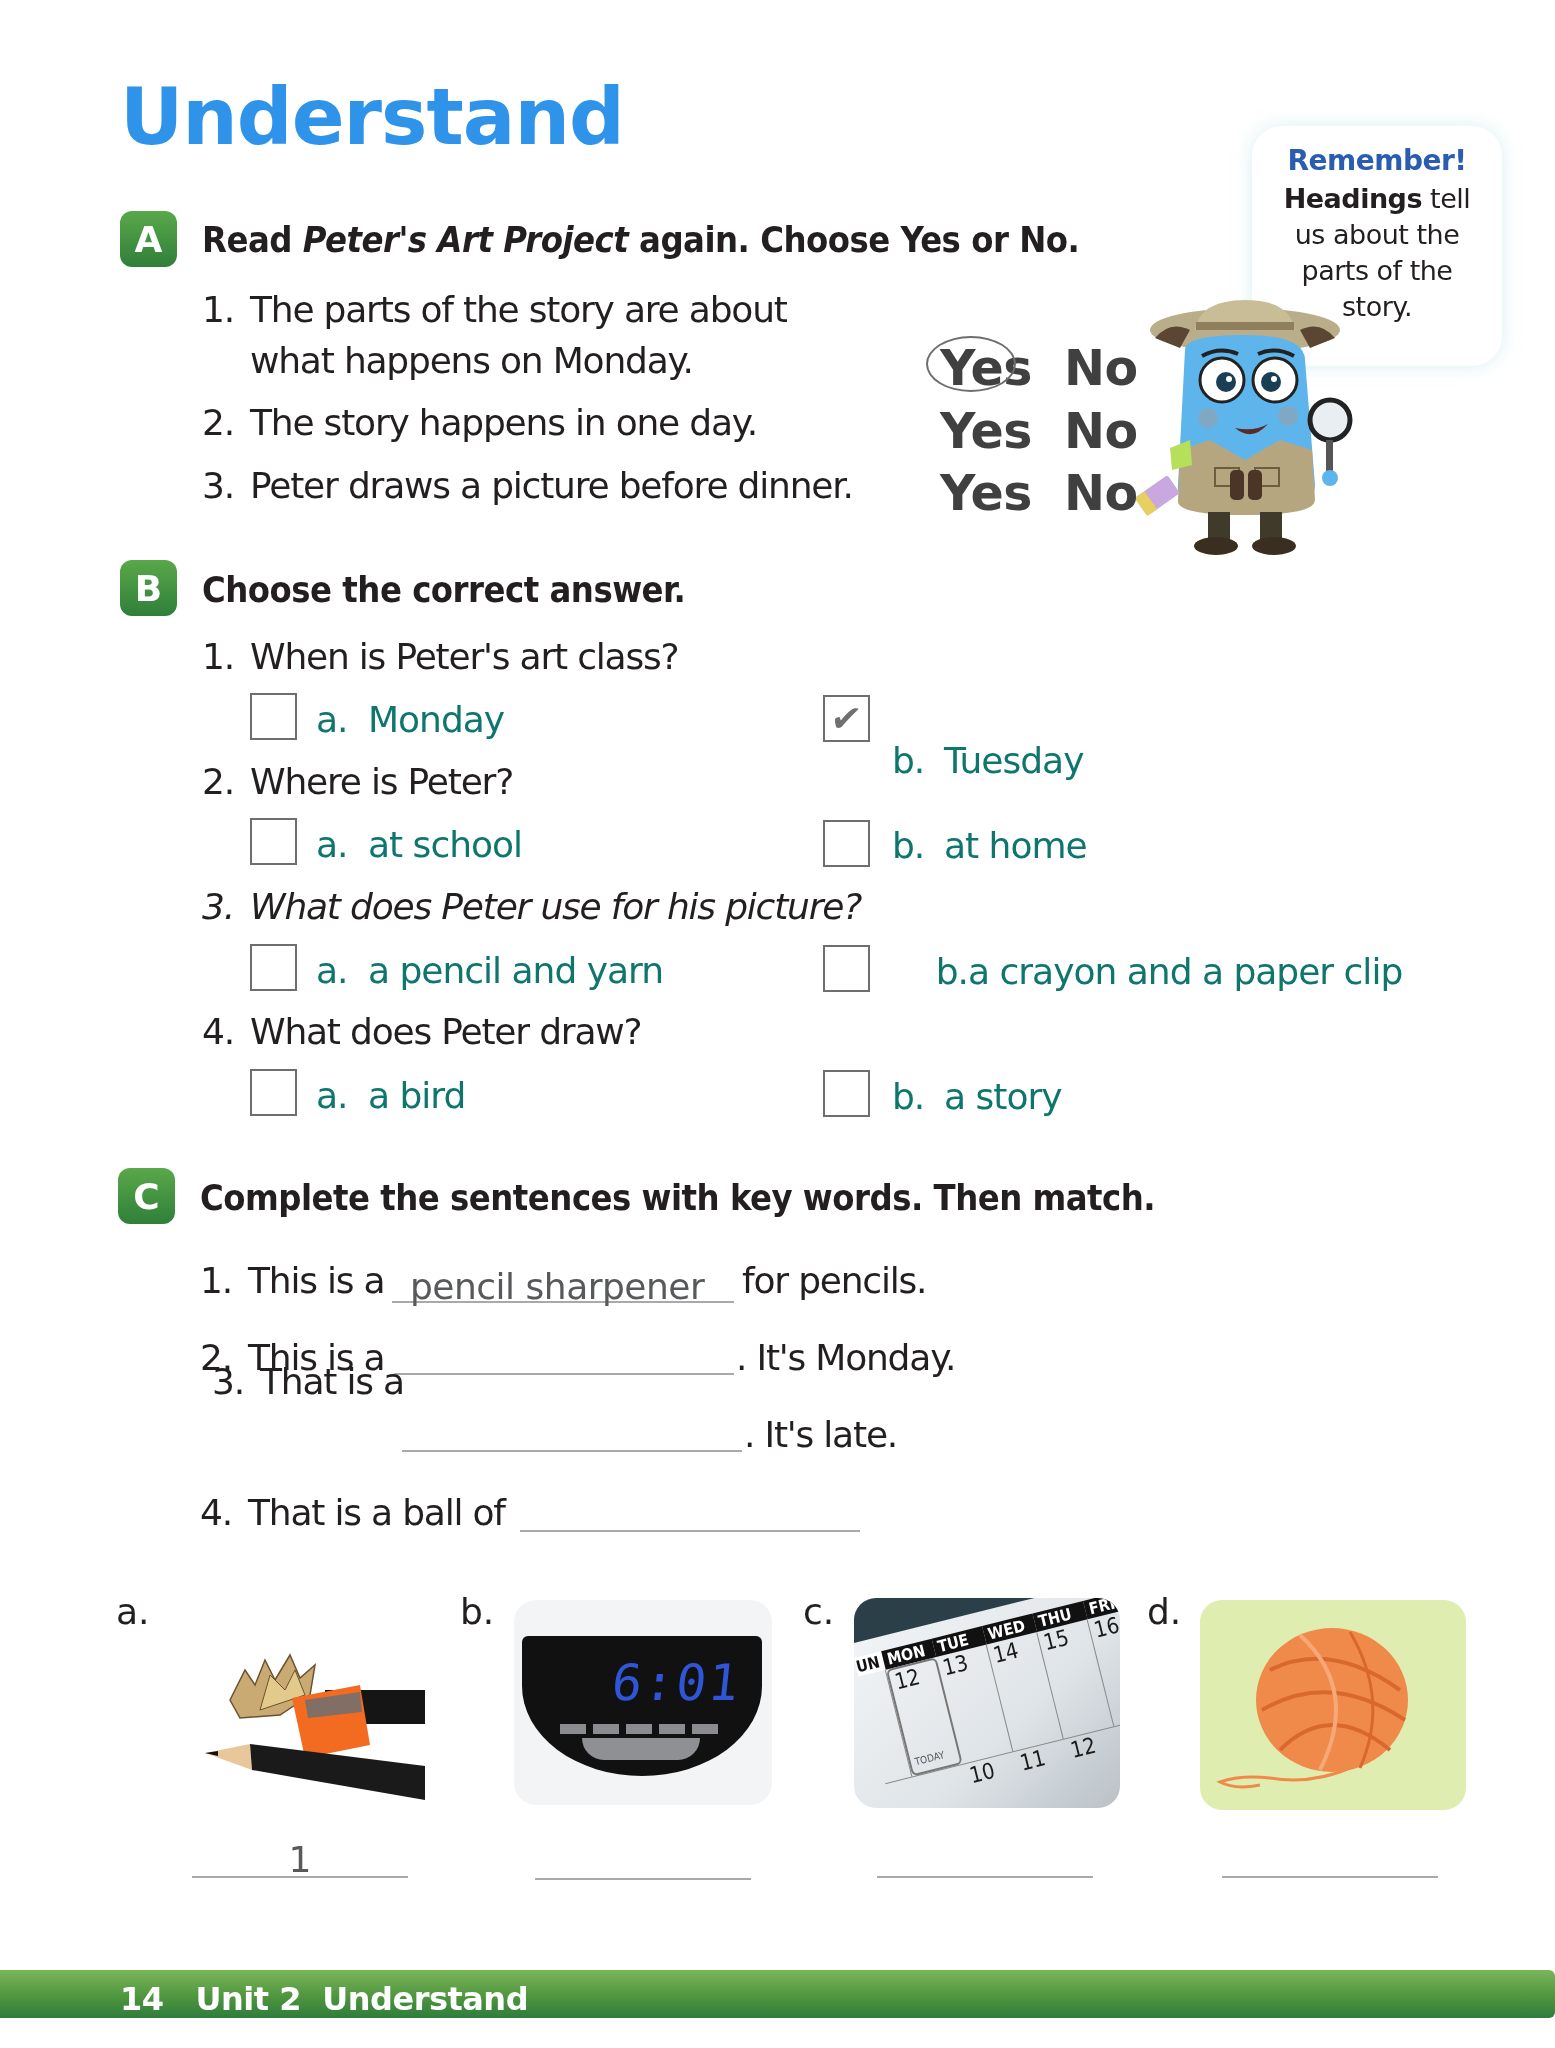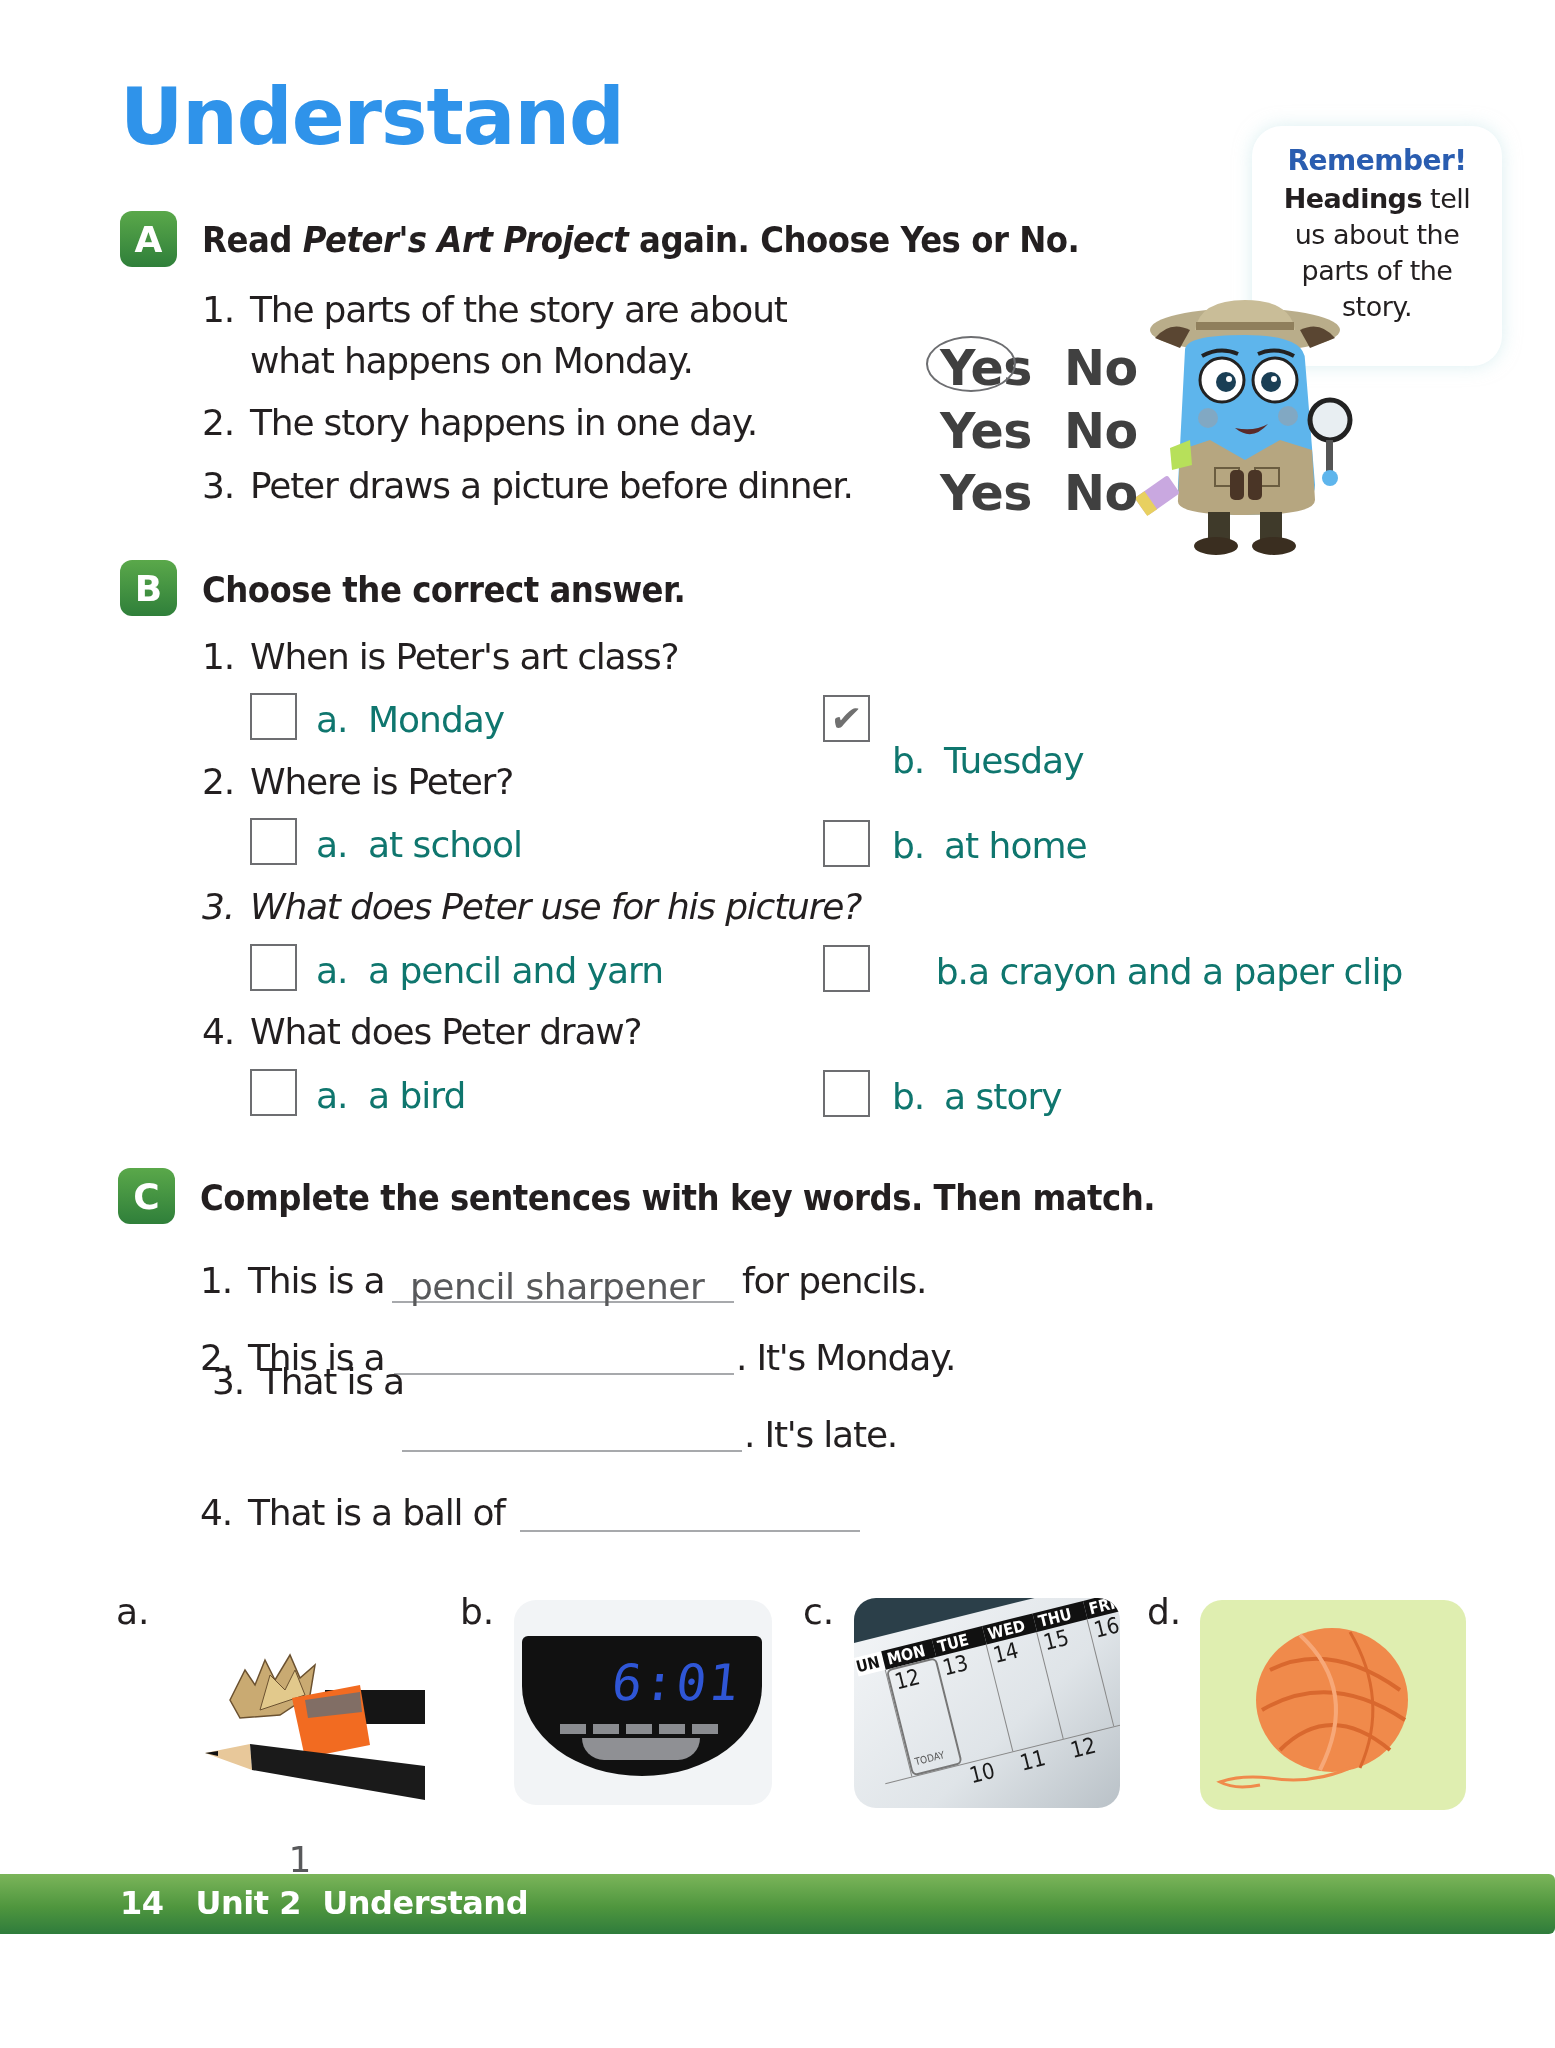--- a/index.html
+++ b/index.html
@@ -55,21 +55,21 @@
   
   .mascot { left: 1130px; top: 300px; width: 230px; height: 260px; }
 
   
   .pic-label { font-family: "DejaVu Sans", sans-serif; font-size: 36px; color: #231f20; line-height: 1; }
   .pic { border-radius: 22px; overflow: hidden; }
   .answer-line { border-bottom: 2px solid #a7a9ac; height: 40px; width: 216px; text-align: center; }
   .answer-line span { font-family: "DejaVu Sans", sans-serif; font-size: 36px; color: #58595b; line-height: 44px; }
 
   
-  .footer { left: 0; top: 1874px; width: 1555px; height: 60px;
+  .footer { left: 0; top: 1970px; width: 1555px; height: 48px;
     background: linear-gradient(180deg, #7bb55a 0%, #4f963e 55%, #2f7c3c 100%);
     border-radius: 0 6px 6px 0; }
   .footer-text { position: absolute; left: 120px; top: 10px; font-family: "DejaVu Sans", sans-serif;
     font-weight: bold; font-size: 32px; color: #ffffff; letter-spacing: -0.5px; white-space: nowrap; }
   .footer-text .pg { margin-right: 32px; }
 </style>
 </head>
 <body>
 
 <div class="abs page-title">Understand</div>

